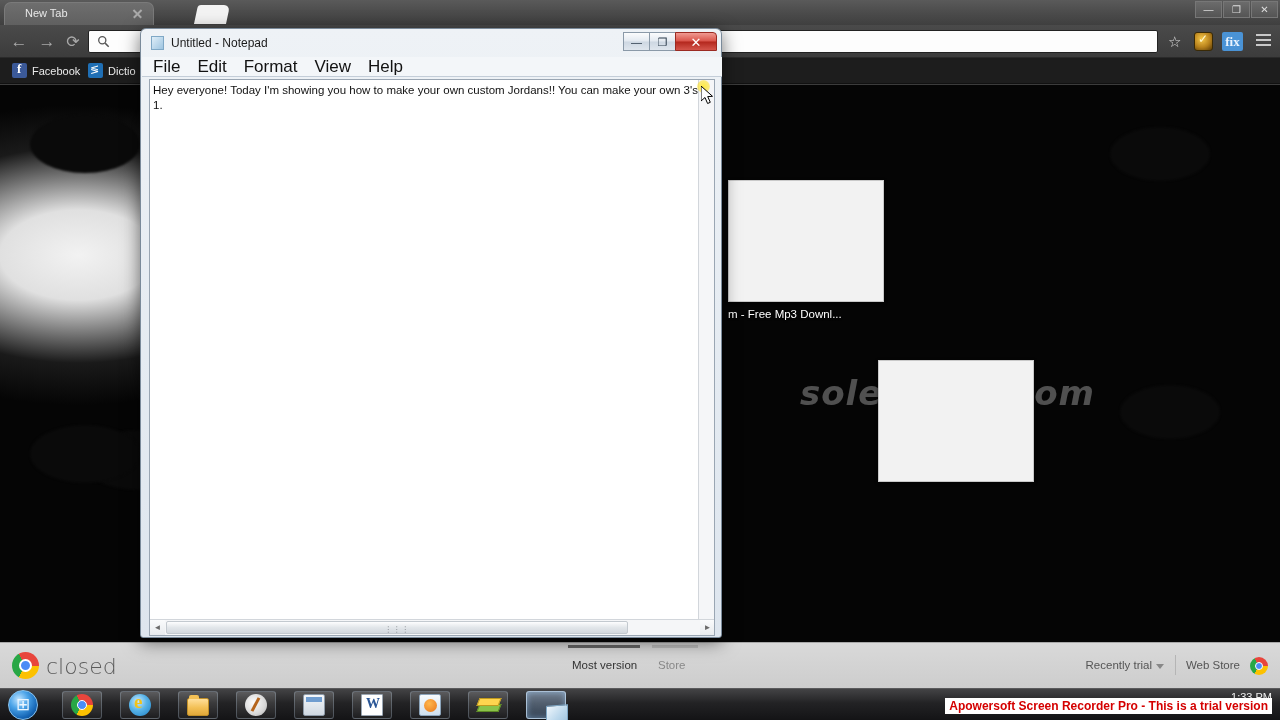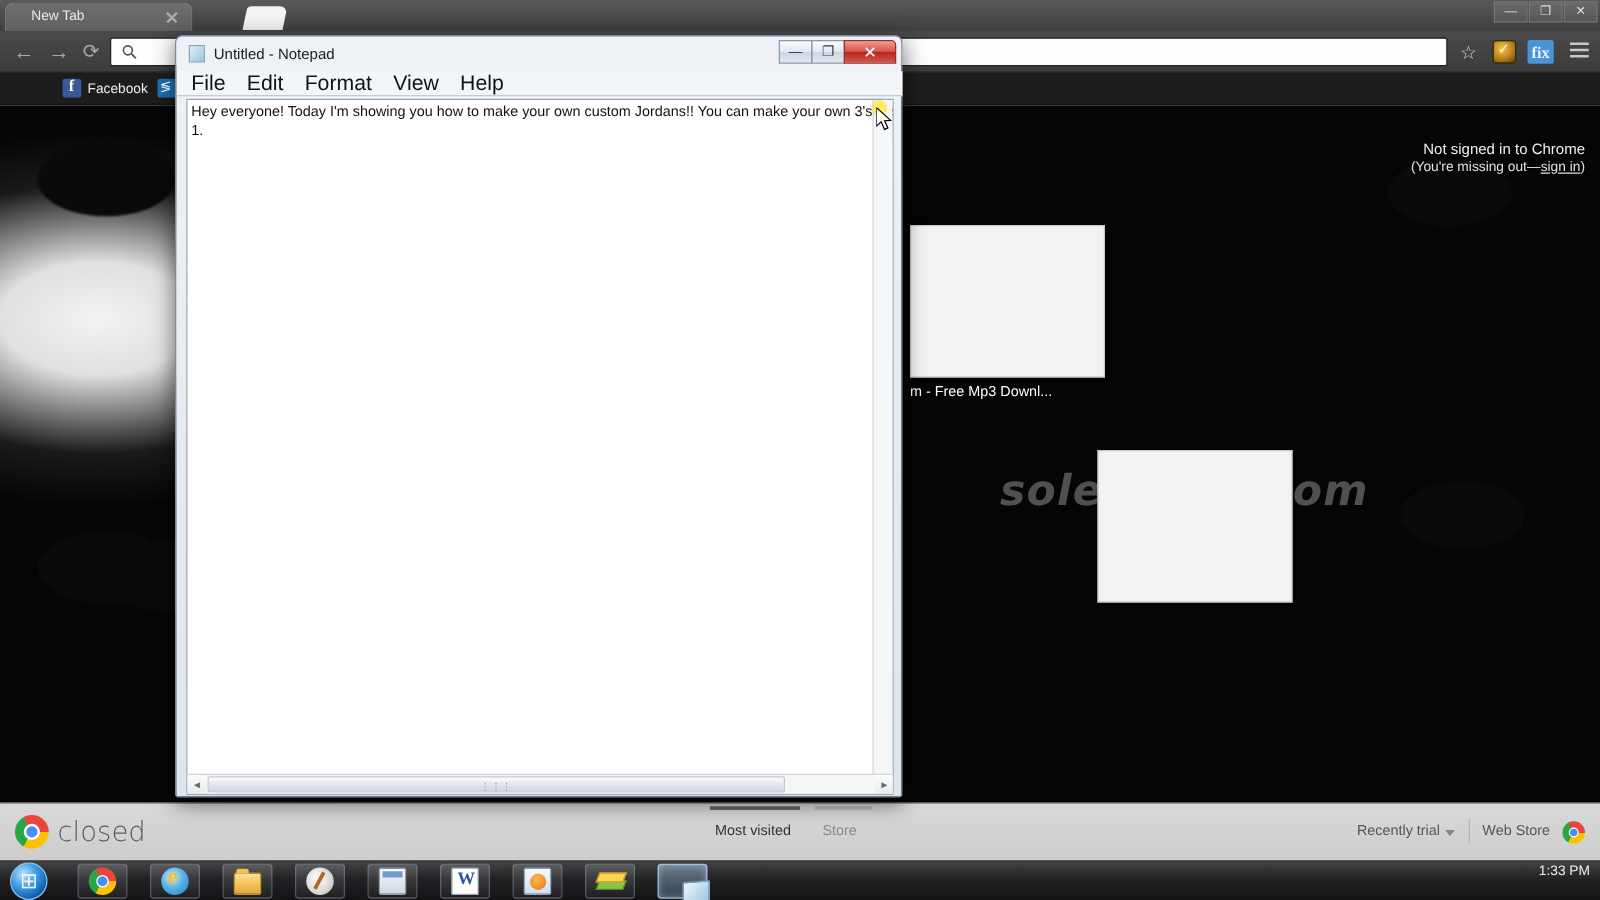--- a/index.html
+++ b/index.html
@@ -140,21 +140,21 @@
     display: block; height: 2px; background: #c8c8c8; margin-bottom: 3px;
   }
 
   
   #bookmarks {
     position: absolute; left: 0; top: 58px;
     width: 1280px; height: 26px;
     background: #1d1d1d;
     border-bottom: 1px solid #111;
   }
-  .bm { position: absolute; top: 5px; display: flex; align-items: center; gap: 5px; margin-left: 38px; }
+  .bm { position: absolute; top: 5px; display: flex; align-items: center; gap: 5px; }
   .bm-label { font-size: 11px; color: #eaeaea; white-space: nowrap; }
   #bm-0 { left: 12px; }
   #bm-1 { left: 88px; }
   .bm-ico { width: 15px; height: 15px; border-radius: 2px; position: relative; }
   .ico-facebook { background: #3b5998; }
   .ico-facebook:after {
     content: "f"; position: absolute; left: 5px; top: -2px;
     color: #fff; font-size: 13px; font-weight: bold;
     font-family: "Liberation Serif", serif;
   }
@@ -666,43 +666,39 @@
       <div class="shoe-dark" style="left:30px;  top:30px;  width:110px; height:58px;"></div>
       <div class="shoe-dark" style="left:80px;  top:345px; width:120px; height:60px;"></div>
       <div class="shoe-dark" style="left:30px;  top:340px; width:110px; height:58px;"></div>
       <div class="shoe-dark" style="left:1110px;top:42px;  width:100px; height:54px;"></div>
       <div class="shoe-dark" style="left:1120px;top:300px; width:100px; height:54px;"></div>
       <div class="shoe-dark" style="left:560px; top:330px; width:160px; height:80px;"></div>
 
       <div id="watermark">solewings.com</div>
       <div id="watermark2">solewings.com</div>
 
-      <div id="signin-msg">
-        <span id="signin-line1">Not signed in to Chrome</span>
-        <span id="signin-line2"><span>(You're missing out—</span><span id="signin-link">sign in</span><span>)</span></span>
-      </div>
 
       <div class="tile" style="left:728px; top:95px;">
         <div class="tile-thumb"></div>
         <div class="tile-label">m - Free Mp3 Downl...</div>
       </div>
 
 
 
       <div class="tile" style="left:878px; top:275px;">
         <div class="tile-thumb"></div>
         <div class="tile-label"></div>
       </div>
     </div>
 
     <div id="ntp-bottom">
       <div id="chrome-logo"></div>
       <div id="chrome-wordmark">closed</div>
 
-      <div class="ntp-tab" id="ntp-tab-0">Most visited</div>
+      <div class="ntp-tab" id="ntp-tab-0">Most version</div>
       <div class="ntp-tab" id="ntp-tab-1">Store</div>
 
       <div id="recently-closed">Recently trial</div>
       <div id="rc-caret"></div>
       <div id="rc-divider"></div>
       <div id="web-store">Web Store</div>
       <div id="web-store-icon"></div>
     </div>
   </div>
 
@@ -780,15 +776,16 @@
       <div class="tb-glyph ic-media"></div>
     </div>
     <div class="tb-item" style="left:468px;">
       <div class="tb-glyph ic-stack"></div>
     </div>
     <div class="tb-item active" style="left:526px;">
       <div class="tb-glyph ic-notepad"></div>
     </div>
 
     <div id="tray-time">1:33 PM</div>
+    <div id="apowersoft-banner">Apowersoft Screen Recorder Pro - This is a trial version</div>
   </div>
 
 </div>
 
 </body></html>

